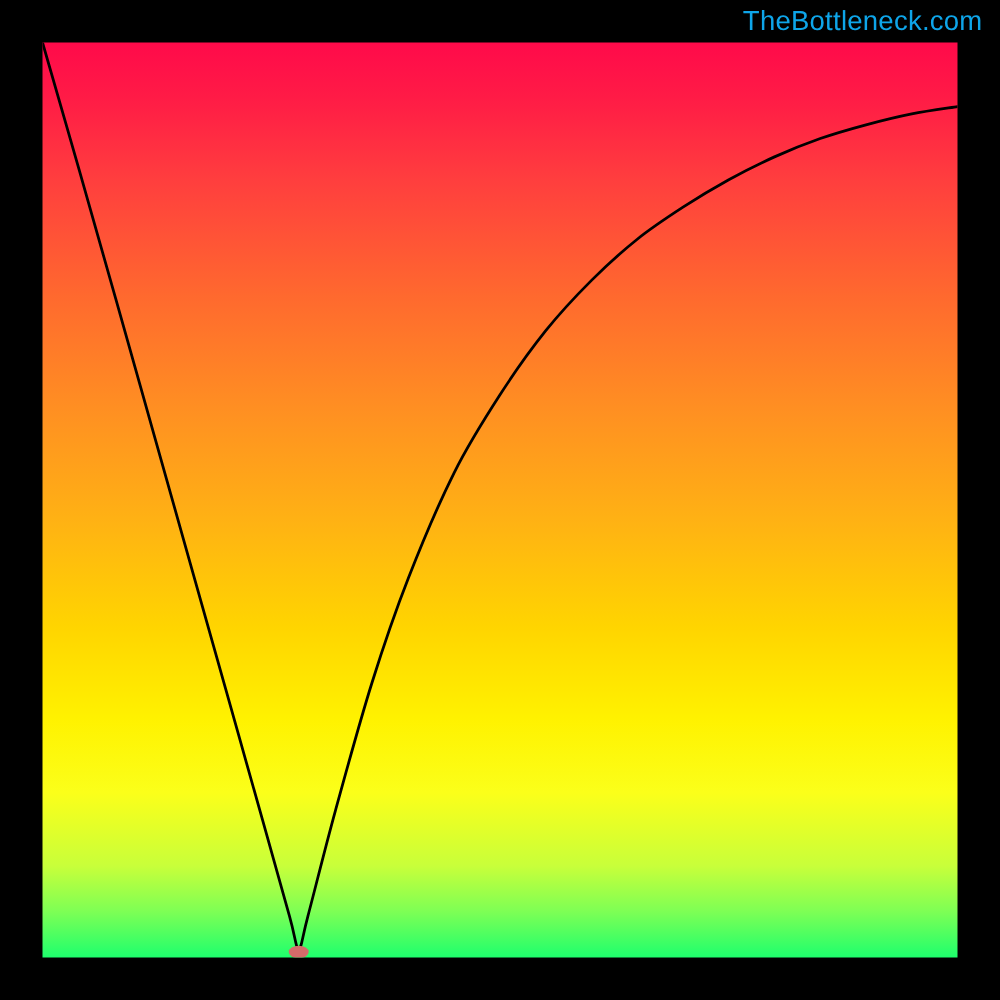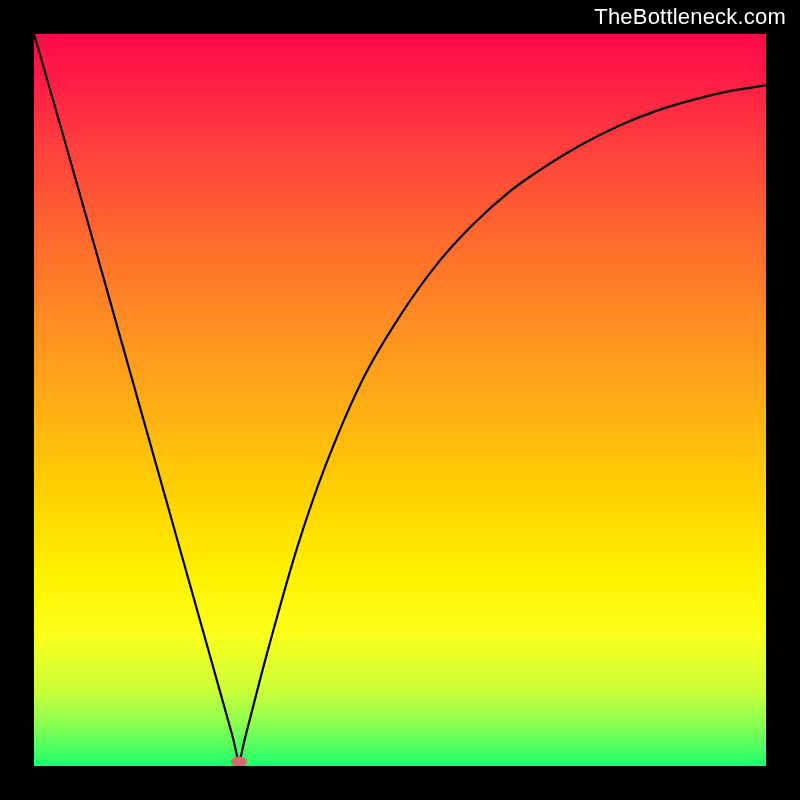--- a/index.html
+++ b/index.html
@@ -10,21 +10,21 @@
     height: 800px;
     background: #000;
   }
   .watermark {
     position: absolute;
     top: 4px;
     right: 14px;
     font-family: Arial, Helvetica, sans-serif;
     font-size: 22px;
     font-weight: 500;
-    color: #ffffff;
+    color: #0ea5e9;
     z-index: 5;
     letter-spacing: 0.2px;
   }
   .plot {
     position: absolute;
     left: 34px;
     top: 34px;
     width: 732px;
     height: 732px;
     background: linear-gradient(to bottom,

